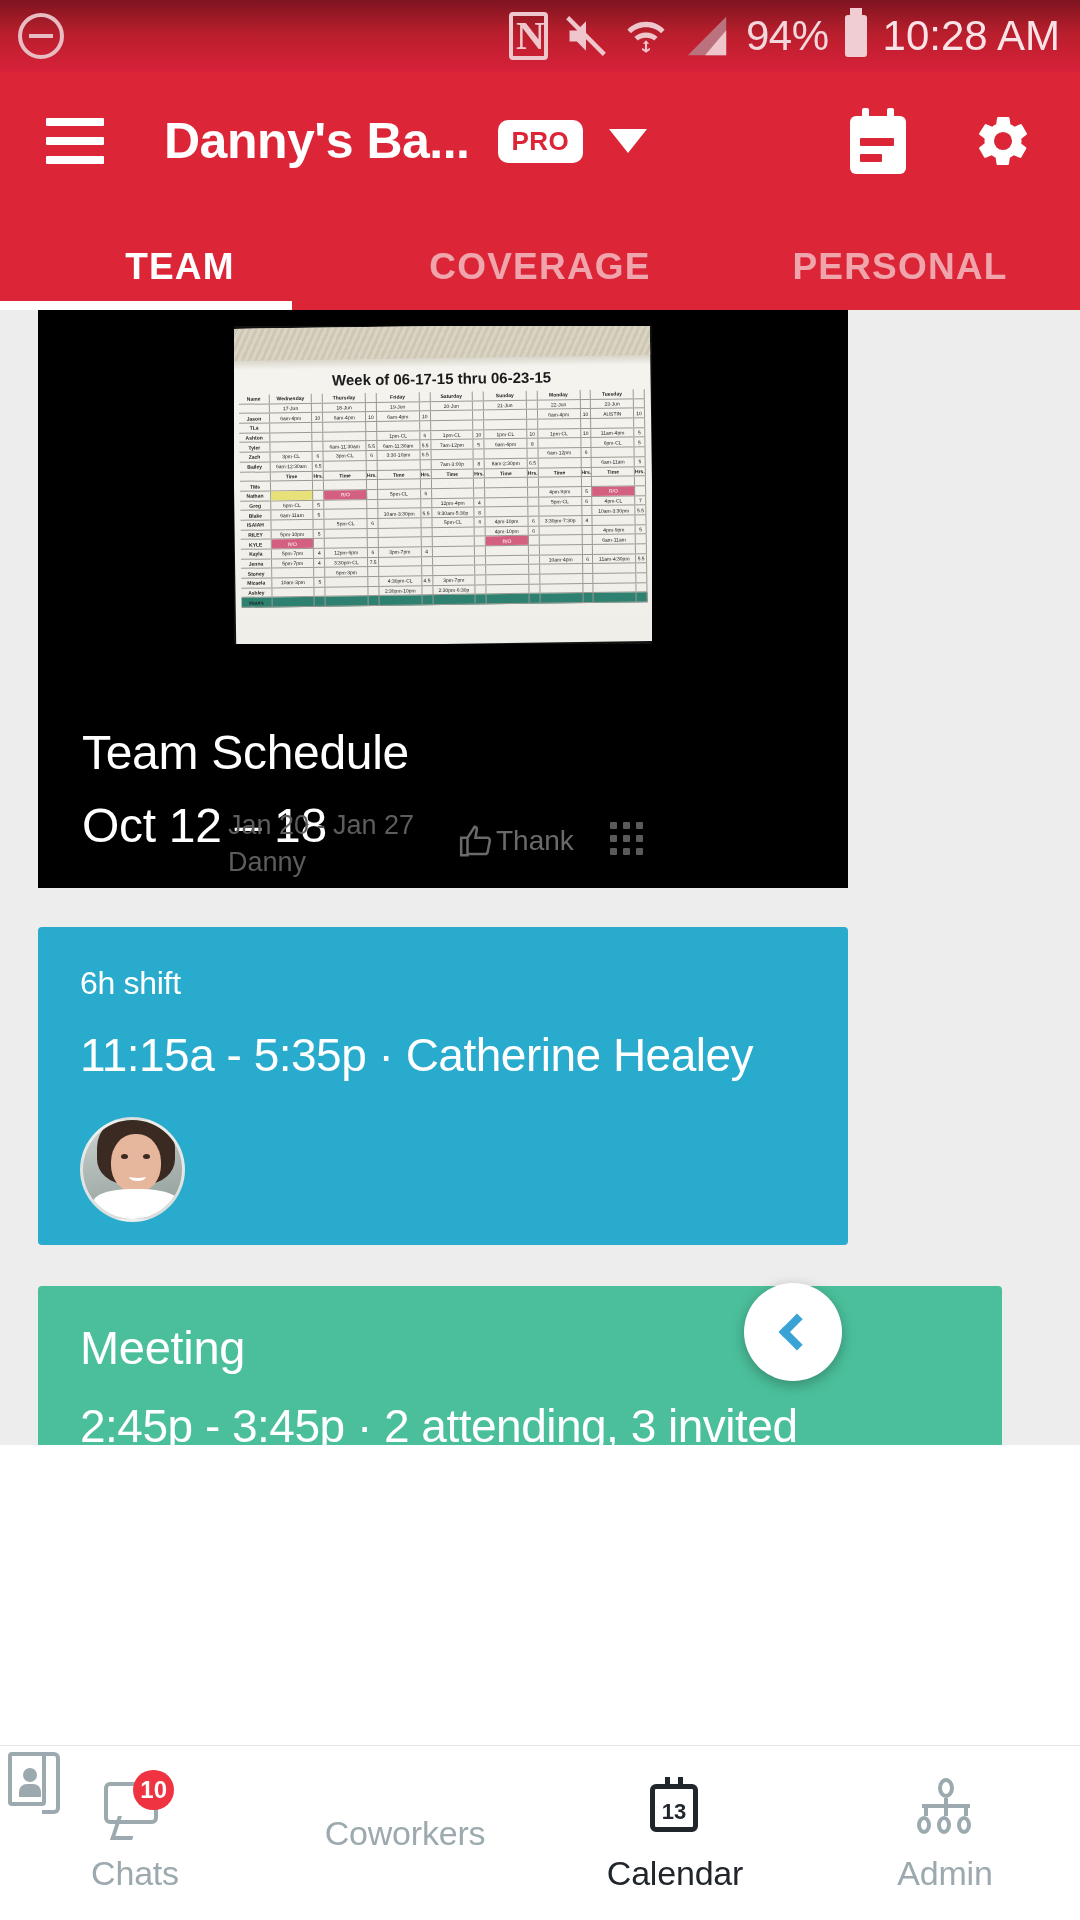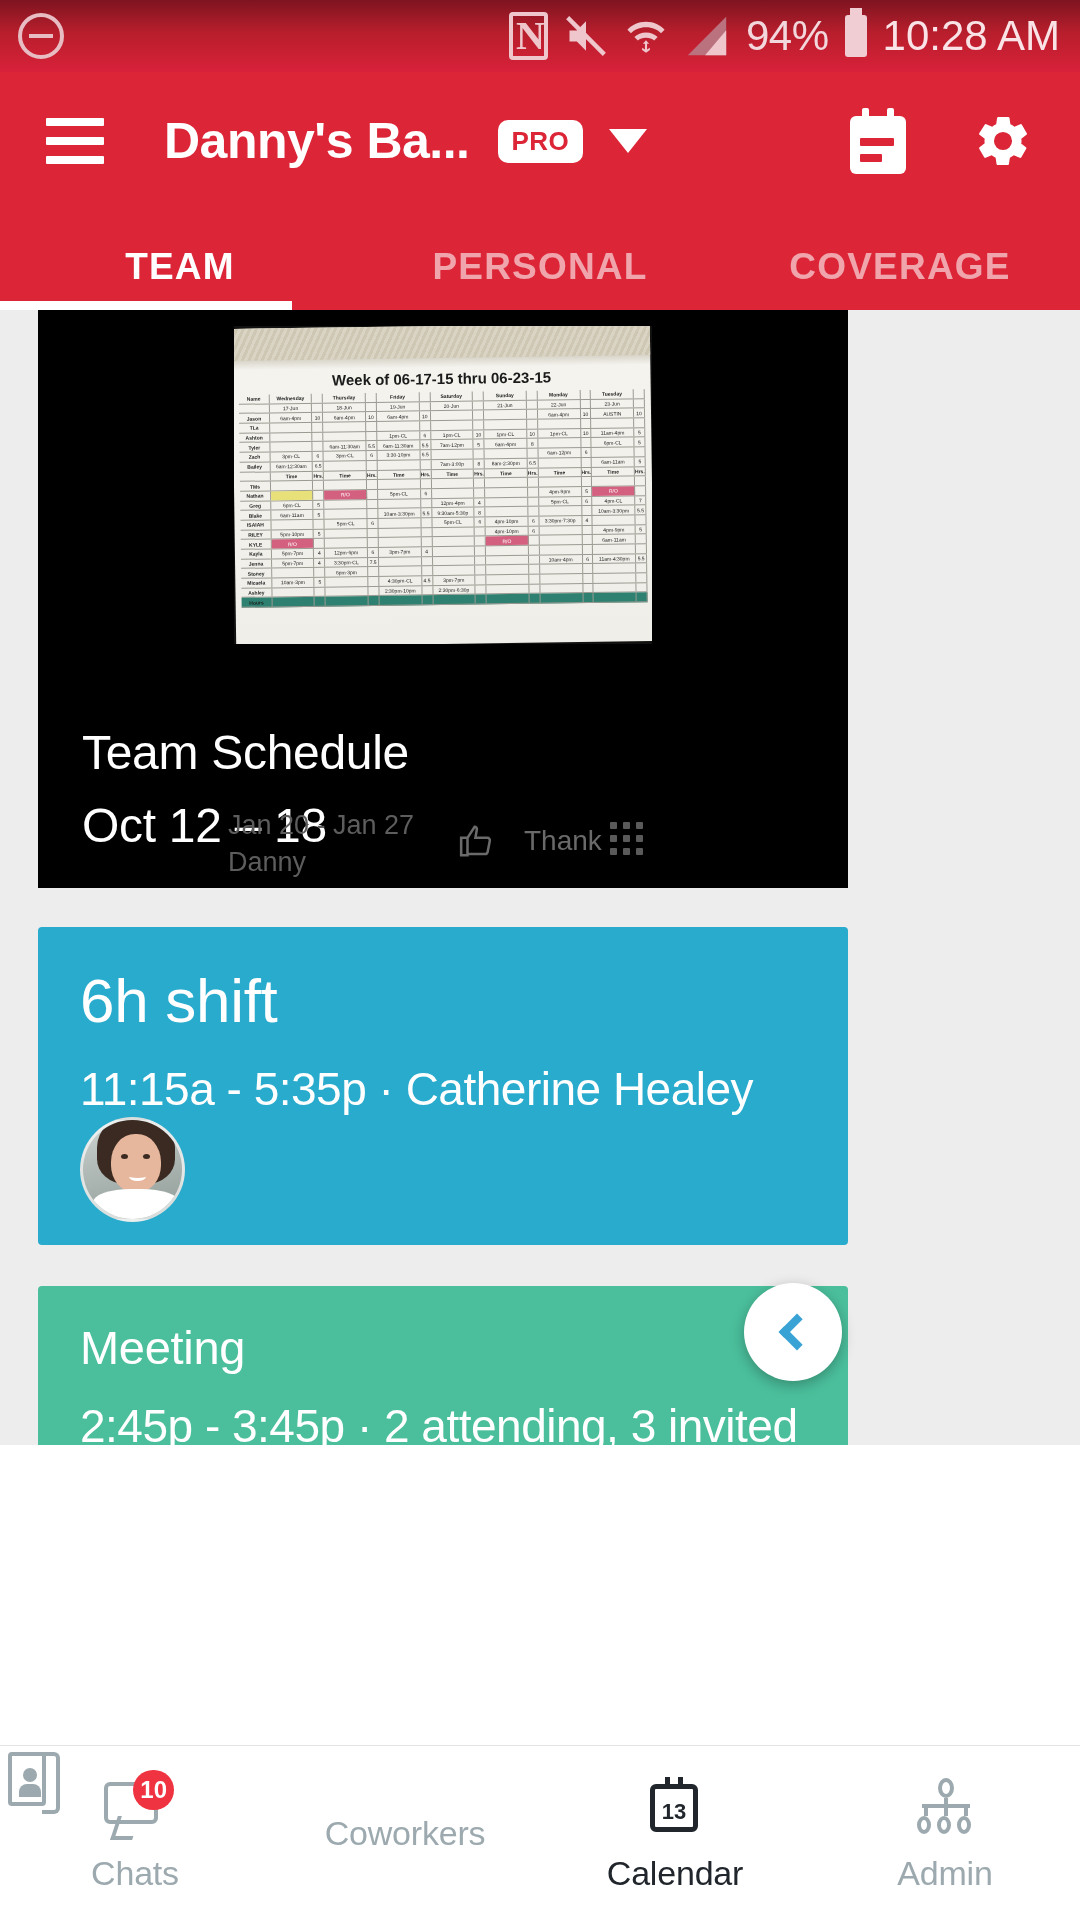--- a/index.html
+++ b/index.html
@@ -83,51 +83,51 @@
            display:flex; align-items:center; justify-content:center; white-space:nowrap; }
   .gname { width:46px; font-weight:bold; }
   .gday  { width:64px; } .ghrs { width:16px; }
   .hl-yellow { background:#e8e079; } .hl-pink { background:#d4607f; color:#fff; }
   .hl-green { background:#2e8070; }
 
   .card-title  { position:absolute; left:44px; top:415px; color:#fff; font-size:48px; letter-spacing:-0.3px;}
   .card-sub    { position:absolute; left:44px; top:488px; color:#fff; font-size:48px; letter-spacing:-0.3px;}
   .ghost-dates { position:absolute; left:190px; top:500px; color:#5d5d5d; font-size:27px; }
   .ghost-owner { position:absolute; left:190px; top:537px; color:#5d5d5d; font-size:27px; }
-  .thank-row   { position:absolute; left:420px; top:512px; display:flex; align-items:center; gap:28px; color:#6a6a6a; font-size:28px; }
+  .thank-row   { position:absolute; left:420px; top:512px; display:flex; align-items:center; gap:0; color:#6a6a6a; font-size:28px; }
   .grid-dots   { position:absolute; left:572px; top:512px; display:grid; grid-template-columns:repeat(3,7px);
                  grid-gap:6px; }
   .grid-dots i { display:block; width:7px; height:7px; background:#5a5a5a; border-radius:1px; }
 
   
   .card-shift {
     position:absolute; top:617px; left:38px; width:810px; height:318px;
     background:#28ABCD; border-radius:4px; padding:38px 42px;
   }
-  .shift-h   { color:#fff; font-size:62px; letter-spacing:-0.3px; }
+  .shift-h   { color:#fff; font-size:32px; letter-spacing:-0.3px; }
   .shift-sub { color:#fff; font-size:46px; margin-top:26px; letter-spacing:-0.5px; }
   .avatar {
     position:absolute; left:42px; top:190px; width:105px; height:105px; border-radius:50%;
     overflow:hidden; border:3px solid rgba(255,255,255,0.65);
     background:linear-gradient(165deg,#cfd8d4 0%,#b3bcb9 38%,#8e9b95 100%);
   }
   .av-hair { position:absolute; top:-6px; left:14px; width:78px; height:70px;
              background:#3a2a22; border-radius:48% 48% 36% 36%; }
   .av-face { position:absolute; top:14px; left:28px; width:50px; height:58px;
              background:#e6b79c; border-radius:48% 48% 46% 46%; }
   .av-eye  { position:absolute; top:34px; width:7px; height:5px; background:#3a2a22; border-radius:50%; }
   .av-eye.l{ left:38px; } .av-eye.r{ left:60px; }
   .av-smile{ position:absolute; top:52px; left:46px; width:17px; height:9px;
              border-bottom:3px solid #fff; border-radius:0 0 50% 50%; }
   .av-body { position:absolute; bottom:0; left:10px; width:86px; height:30px;
              background:#fff; border-radius:44% 44% 0 0; }
 
   
   .card-meeting {
-    position:absolute; top:976px; left:38px; width:810px; height:159px;
+    position:absolute; top:976px; left:38px; width:964px; height:159px;
     background:#4BBF9B; border-radius:4px 4px 0 0; padding:34px 42px; overflow:hidden;
   }
   .meet-h   { color:#fff; font-size:47px; letter-spacing:-0.3px; }
   .meet-sub { color:#fff; font-size:46px; margin-top:24px; letter-spacing:-0.5px; white-space:nowrap; }
 
   
   .fab {
     position:absolute; top:1283px; left:744px; width:98px; height:98px; border-radius:50%;
     background:#fff; box-shadow:0 4px 14px rgba(0,0,0,0.28);
     display:flex; align-items:center; justify-content:center; cursor:pointer; z-index:8;
@@ -233,22 +233,22 @@
         <div class="l2"></div>
     </div>
     <svg width="62" height="62" viewBox="0 0 24 24">
       <path fill="#fff" d="M19.1 12.9a7.5 7.5 0 0 0 .07-.9c0-.3-.03-.6-.08-.9l2-1.5a.5.5 0 0 0 .12-.6l-1.9-3.3a.5.5 0 0 0-.6-.2l-2.3.95a7 7 0 0 0-1.55-.9l-.35-2.45a.5.5 0 0 0-.5-.4h-3.8a.5.5 0 0 0-.5.4l-.35 2.45c-.56.23-1.07.53-1.55.9l-2.3-.95a.5.5 0 0 0-.6.2L2.8 9a.5.5 0 0 0 .12.6l2 1.5c-.05.3-.08.6-.08.9s.03.6.08.9l-2 1.5a.5.5 0 0 0-.12.6l1.9 3.3c.12.22.38.3.6.2l2.3-.95c.48.37.99.67 1.55.9l.35 2.45c.04.24.25.4.5.4h3.8c.25 0 .46-.16.5-.4l.35-2.45c.56-.23 1.07-.53 1.55-.9l2.3.95c.22.1.48.02.6-.2l1.9-3.3a.5.5 0 0 0-.12-.6l-2-1.5zM12 15.5A3.5 3.5 0 1 1 12 8.5a3.5 3.5 0 0 1 0 7z"></path>
     </svg>
   </div>
 </div>
 
 <div class="tabs">
   <div class="tab active">TEAM</div>
+  <div class="tab">COVERAGE</div>
   <div class="tab">PERSONAL</div>
-  <div class="tab">COVERAGE</div>
   <div class="tab-underline"></div>
 </div>
 
 <div class="content">
 
   <div class="card-photo">
     <div class="photo-area">
       <div class="paper">
         <div class="stucco"></div>
         <div class="sheet-title">Week of 06-17-15 thru 06-23-15</div>

